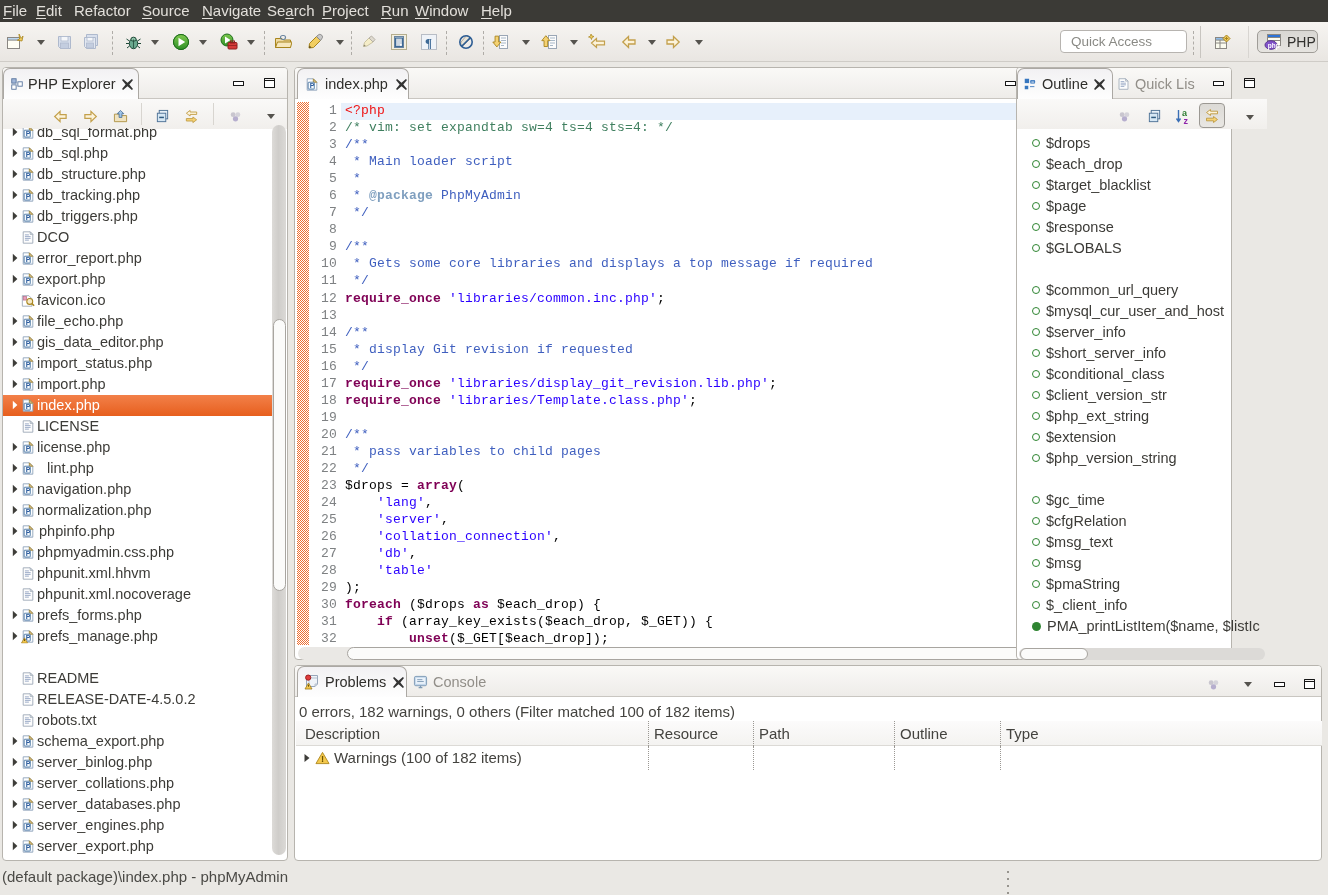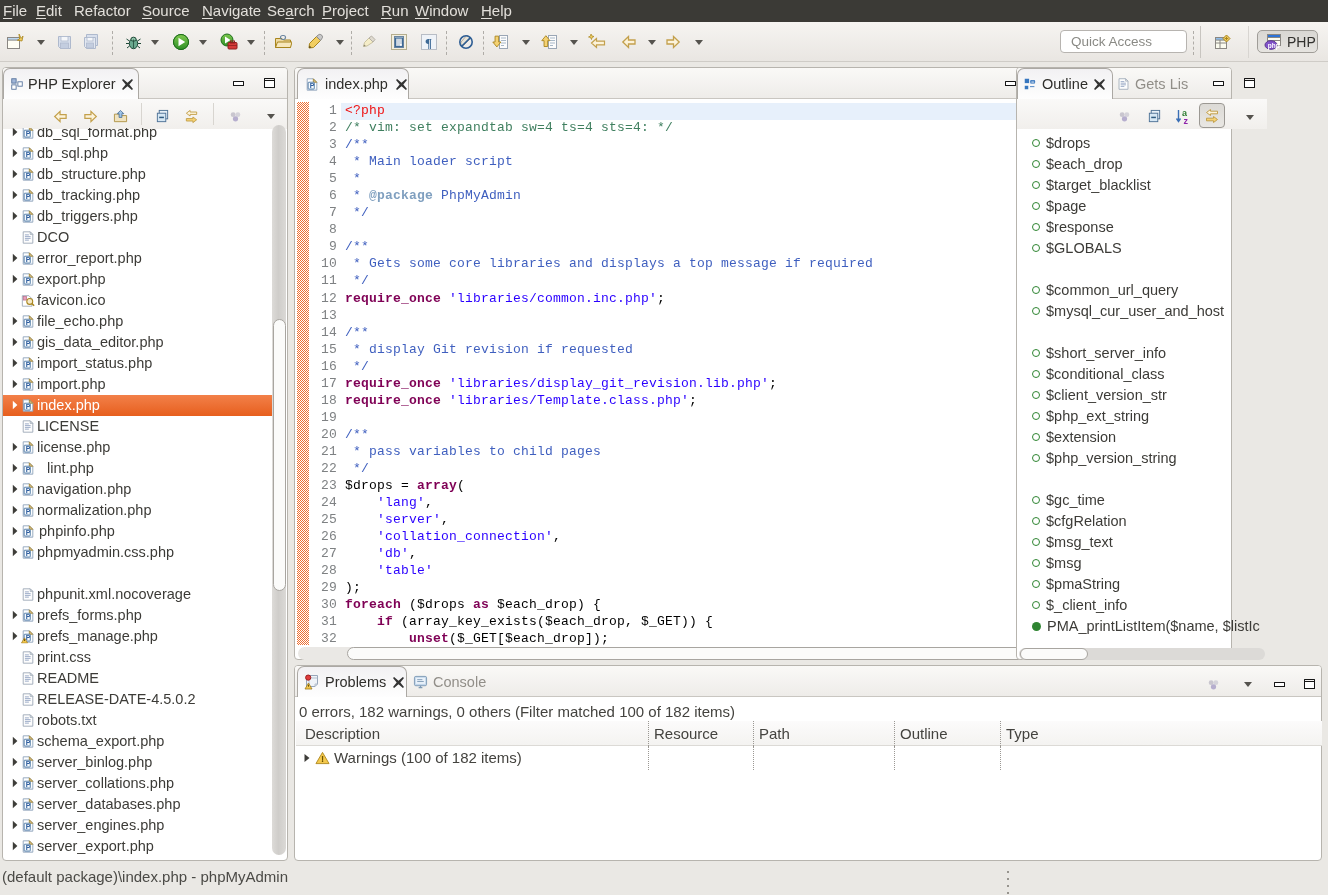--- a/index.html
+++ b/index.html
@@ -426,36 +426,36 @@
       <div class="trow" style="top:392.6px;width:271px"><svg width="6" height="10" viewBox="0 0 6 10" style="margin-left:9px">
           <path d="M0.8 0.8 L5.4 5 L0.8 9.2 Z" fill="#3E3D39"></path>
         </svg><svg width="14" height="17" viewBox="0 0 16 16" style="margin-left:3px">
           <use href="#phpfile"></use>
         </svg><span style="margin-left:4px">phpinfo.php</span></div>
       <div class="trow" style="top:413.6px;width:271px"><svg width="6" height="10" viewBox="0 0 6 10" style="margin-left:9px">
           <path d="M0.8 0.8 L5.4 5 L0.8 9.2 Z" fill="#3E3D39"></path>
         </svg><svg width="14" height="17" viewBox="0 0 16 16" style="margin-left:3px">
           <use href="#phpfile"></use>
         </svg><span style="margin-left:2px">phpmyadmin.css.php</span></div>
+      <div class="trow" style="top:434.6px;width:271px"><span style="width:15px"></span><svg width="14" height="17" viewBox="0 0 16 16" style="margin-left:3px">
+          <use href="#pfile"></use>
+        </svg><span style="margin-left:2px">phpunit.xml.hhvm</span></div>
       <div class="trow" style="top:455.6px;width:271px"><span style="width:15px"></span><svg width="14" height="17" viewBox="0 0 16 16" style="margin-left:3px">
           <use href="#pfile"></use>
         </svg><span style="margin-left:2px">phpunit.xml.nocoverage</span></div>
       <div class="trow" style="top:476.6px;width:271px"><svg width="6" height="10" viewBox="0 0 6 10" style="margin-left:9px">
           <path d="M0.8 0.8 L5.4 5 L0.8 9.2 Z" fill="#3E3D39"></path>
         </svg><svg width="14" height="17" viewBox="0 0 16 16" style="margin-left:3px">
           <use href="#phpfile"></use>
         </svg><span style="margin-left:2px">prefs_forms.php</span></div>
       <div class="trow" style="top:497.6px;width:271px"><svg width="6" height="10" viewBox="0 0 6 10" style="margin-left:9px">
           <path d="M0.8 0.8 L5.4 5 L0.8 9.2 Z" fill="#3E3D39"></path>
         </svg><svg width="14" height="17" viewBox="0 0 16 16" style="margin-left:3px">
           <use href="#phpfilew"></use>
         </svg><span style="margin-left:2px">prefs_manage.php</span></div>
-      <div class="trow" style="top:518.6px;width:271px"><span style="width:15px"></span><svg width="14" height="17" viewBox="0 0 16 16" style="margin-left:3px">
-          <use href="#pfile"></use>
-        </svg><span style="margin-left:2px">print.css</span></div>
       <div class="trow" style="top:539.6px;width:271px"><span style="width:15px"></span><svg width="14" height="17" viewBox="0 0 16 16" style="margin-left:3px">
           <use href="#pfile"></use>
         </svg><span style="margin-left:2px">README</span></div>
       <div class="trow" style="top:560.6px;width:271px"><span style="width:15px"></span><svg width="14" height="17" viewBox="0 0 16 16" style="margin-left:3px">
           <use href="#pfile"></use>
         </svg><span style="margin-left:2px">RELEASE-DATE-4.5.0.2</span></div>
       <div class="trow" style="top:581.6px;width:271px"><span style="width:15px"></span><svg width="14" height="17" viewBox="0 0 16 16" style="margin-left:3px">
           <use href="#pfile"></use>
         </svg><span style="margin-left:2px">robots.txt</span></div>
       <div class="trow" style="top:602.6px;width:271px"><svg width="6" height="10" viewBox="0 0 6 10" style="margin-left:9px">
@@ -594,21 +594,21 @@
       </svg>
     <span style="margin-left:5px">Outline</span>
       <svg style="margin-left:6px" width="11" height="11">
         <use href="#tabX"></use>
       </svg>
   </div>
   <div class="itab" style="left:100px;width:80px">
     <svg width="13" height="14" viewBox="0 0 16 16">
         <use href="#pfile"></use>
       </svg>
-    <span style="margin-left:5px">Gets Lis</span>
+    <span style="margin-left:5px">Quick Lis</span>
   </div>
   <div class="minbtn" style="left:196px;top:13px"></div>
   <div class="maxbtn" style="left:227px;top:10px"></div>
   <div style="position:absolute;left:0;top:31px;width:250px;height:30px;background:linear-gradient(#FAF9F8,#F1EFEC)">
     <svg class="icon" style="left:100px;top:10px" width="15" height="15">
         <use href="#graydots"></use>
       </svg>
     <svg class="icon" style="left:130px;top:10px" width="15" height="15">
         <use href="#collall"></use>
       </svg>
@@ -625,20 +625,21 @@
   </div>
   <div id="outline" style="position:absolute;left:0;top:61px;width:250px;height:520px;overflow:hidden">
       <div class="orow" style="top:3.0px;left:0;width:250px;height:21px"><span style="display:inline-block;width:8px;height:8px;border-radius:50%;border:1.5px solid #2F8532;margin-left:15px"></span><span style="margin-left:6px">$drops</span></div>
       <div class="orow" style="top:24.0px;left:0;width:250px;height:21px"><span style="display:inline-block;width:8px;height:8px;border-radius:50%;border:1.5px solid #2F8532;margin-left:15px"></span><span style="margin-left:6px">$each_drop</span></div>
       <div class="orow" style="top:45.1px;left:0;width:250px;height:21px"><span style="display:inline-block;width:8px;height:8px;border-radius:50%;border:1.5px solid #2F8532;margin-left:15px"></span><span style="margin-left:6px">$target_blacklist</span></div>
       <div class="orow" style="top:66.1px;left:0;width:250px;height:21px"><span style="display:inline-block;width:8px;height:8px;border-radius:50%;border:1.5px solid #2F8532;margin-left:15px"></span><span style="margin-left:6px">$page</span></div>
       <div class="orow" style="top:87.2px;left:0;width:250px;height:21px"><span style="display:inline-block;width:8px;height:8px;border-radius:50%;border:1.5px solid #2F8532;margin-left:15px"></span><span style="margin-left:6px">$response</span></div>
       <div class="orow" style="top:108.2px;left:0;width:250px;height:21px"><span style="display:inline-block;width:8px;height:8px;border-radius:50%;border:1.5px solid #2F8532;margin-left:15px"></span><span style="margin-left:6px">$GLOBALS</span></div>
       <div class="orow" style="top:150.3px;left:0;width:250px;height:21px"><span style="display:inline-block;width:8px;height:8px;border-radius:50%;border:1.5px solid #2F8532;margin-left:15px"></span><span style="margin-left:6px">$common_url_query</span></div>
       <div class="orow" style="top:171.3px;left:0;width:250px;height:21px"><span style="display:inline-block;width:8px;height:8px;border-radius:50%;border:1.5px solid #2F8532;margin-left:15px"></span><span style="margin-left:6px">$mysql_cur_user_and_host</span></div>
+      <div class="orow" style="top:192.4px;left:0;width:250px;height:21px"><span style="display:inline-block;width:8px;height:8px;border-radius:50%;border:1.5px solid #2F8532;margin-left:15px"></span><span style="margin-left:6px">$server_info</span></div>
       <div class="orow" style="top:213.4px;left:0;width:250px;height:21px"><span style="display:inline-block;width:8px;height:8px;border-radius:50%;border:1.5px solid #2F8532;margin-left:15px"></span><span style="margin-left:6px">$short_server_info</span></div>
       <div class="orow" style="top:234.4px;left:0;width:250px;height:21px"><span style="display:inline-block;width:8px;height:8px;border-radius:50%;border:1.5px solid #2F8532;margin-left:15px"></span><span style="margin-left:6px">$conditional_class</span></div>
       <div class="orow" style="top:255.5px;left:0;width:250px;height:21px"><span style="display:inline-block;width:8px;height:8px;border-radius:50%;border:1.5px solid #2F8532;margin-left:15px"></span><span style="margin-left:6px">$client_version_str</span></div>
       <div class="orow" style="top:276.5px;left:0;width:250px;height:21px"><span style="display:inline-block;width:8px;height:8px;border-radius:50%;border:1.5px solid #2F8532;margin-left:15px"></span><span style="margin-left:6px">$php_ext_string</span></div>
       <div class="orow" style="top:297.6px;left:0;width:250px;height:21px"><span style="display:inline-block;width:8px;height:8px;border-radius:50%;border:1.5px solid #2F8532;margin-left:15px"></span><span style="margin-left:6px">$extension</span></div>
       <div class="orow" style="top:318.6px;left:0;width:250px;height:21px"><span style="display:inline-block;width:8px;height:8px;border-radius:50%;border:1.5px solid #2F8532;margin-left:15px"></span><span style="margin-left:6px">$php_version_string</span></div>
       <div class="orow" style="top:360.7px;left:0;width:250px;height:21px"><span style="display:inline-block;width:8px;height:8px;border-radius:50%;border:1.5px solid #2F8532;margin-left:15px"></span><span style="margin-left:6px">$gc_time</span></div>
       <div class="orow" style="top:381.7px;left:0;width:250px;height:21px"><span style="display:inline-block;width:8px;height:8px;border-radius:50%;border:1.5px solid #2F8532;margin-left:15px"></span><span style="margin-left:6px">$cfgRelation</span></div>
       <div class="orow" style="top:402.8px;left:0;width:250px;height:21px"><span style="display:inline-block;width:8px;height:8px;border-radius:50%;border:1.5px solid #2F8532;margin-left:15px"></span><span style="margin-left:6px">$msg_text</span></div>
       <div class="orow" style="top:423.8px;left:0;width:250px;height:21px"><span style="display:inline-block;width:8px;height:8px;border-radius:50%;border:1.5px solid #2F8532;margin-left:15px"></span><span style="margin-left:6px">$msg</span></div>

